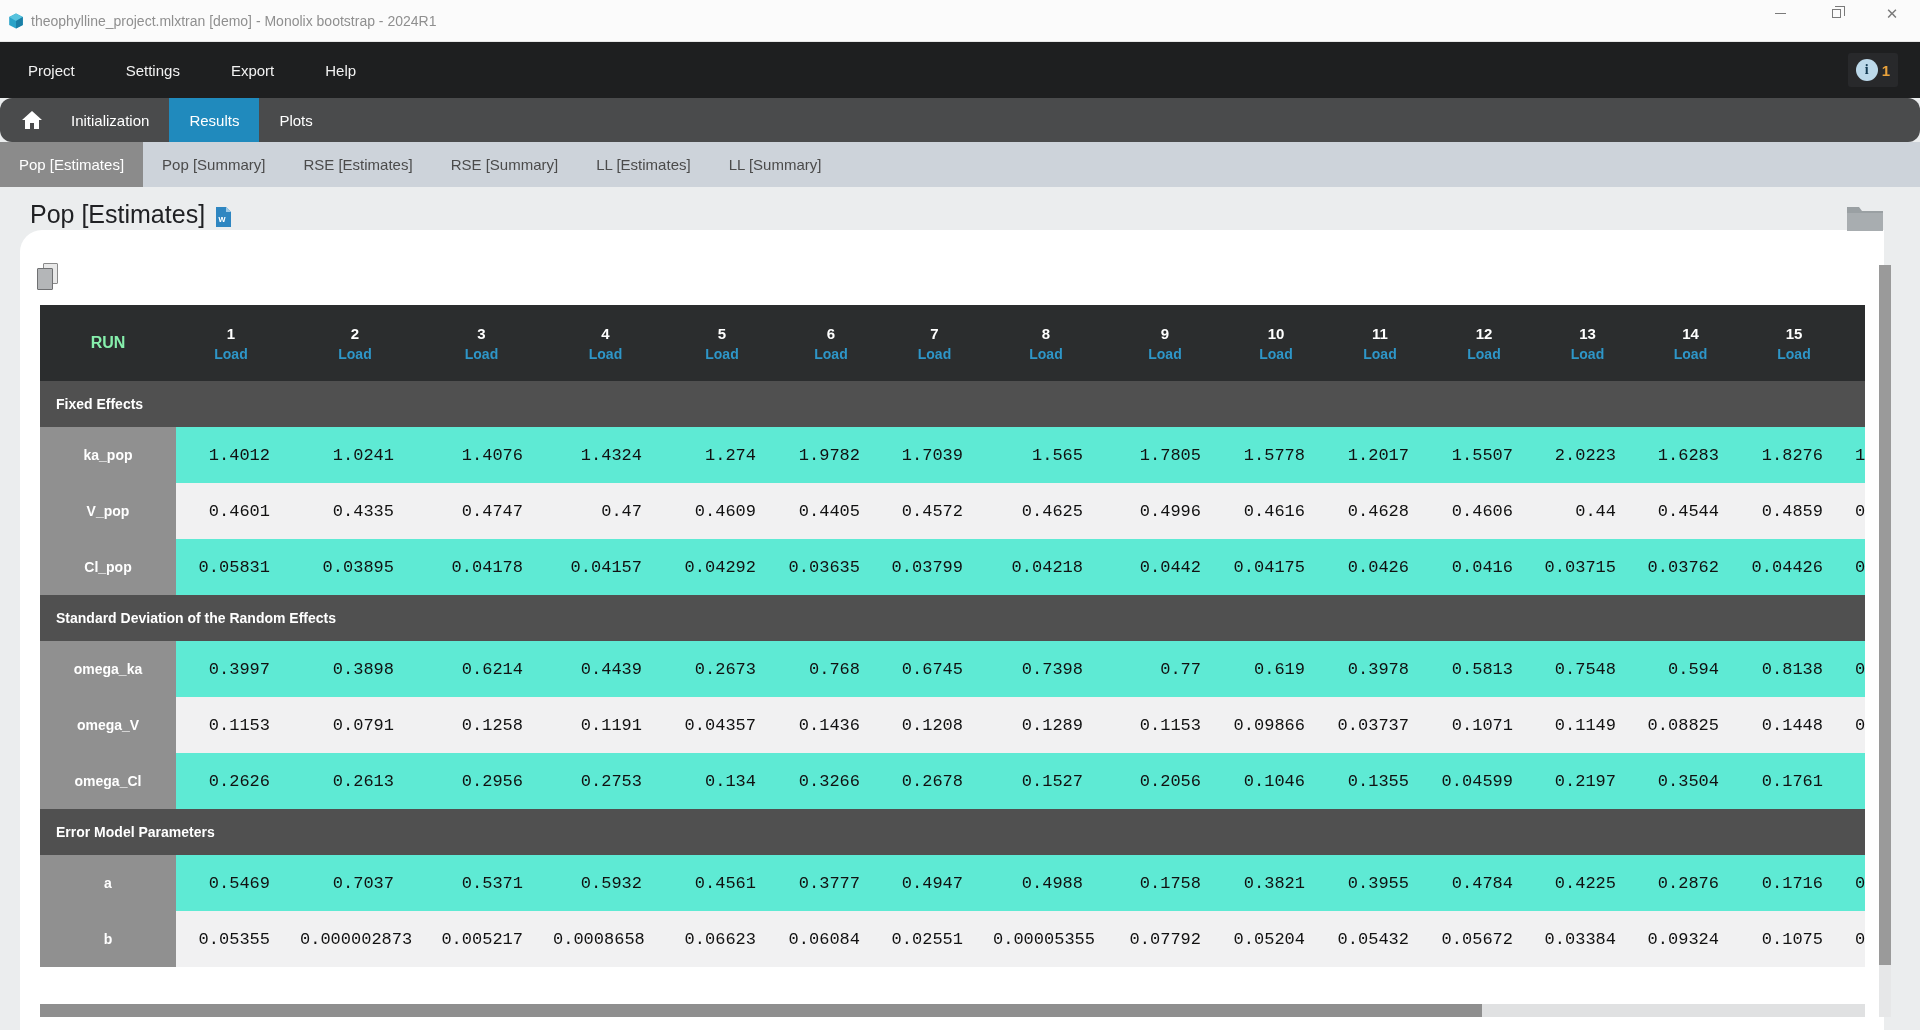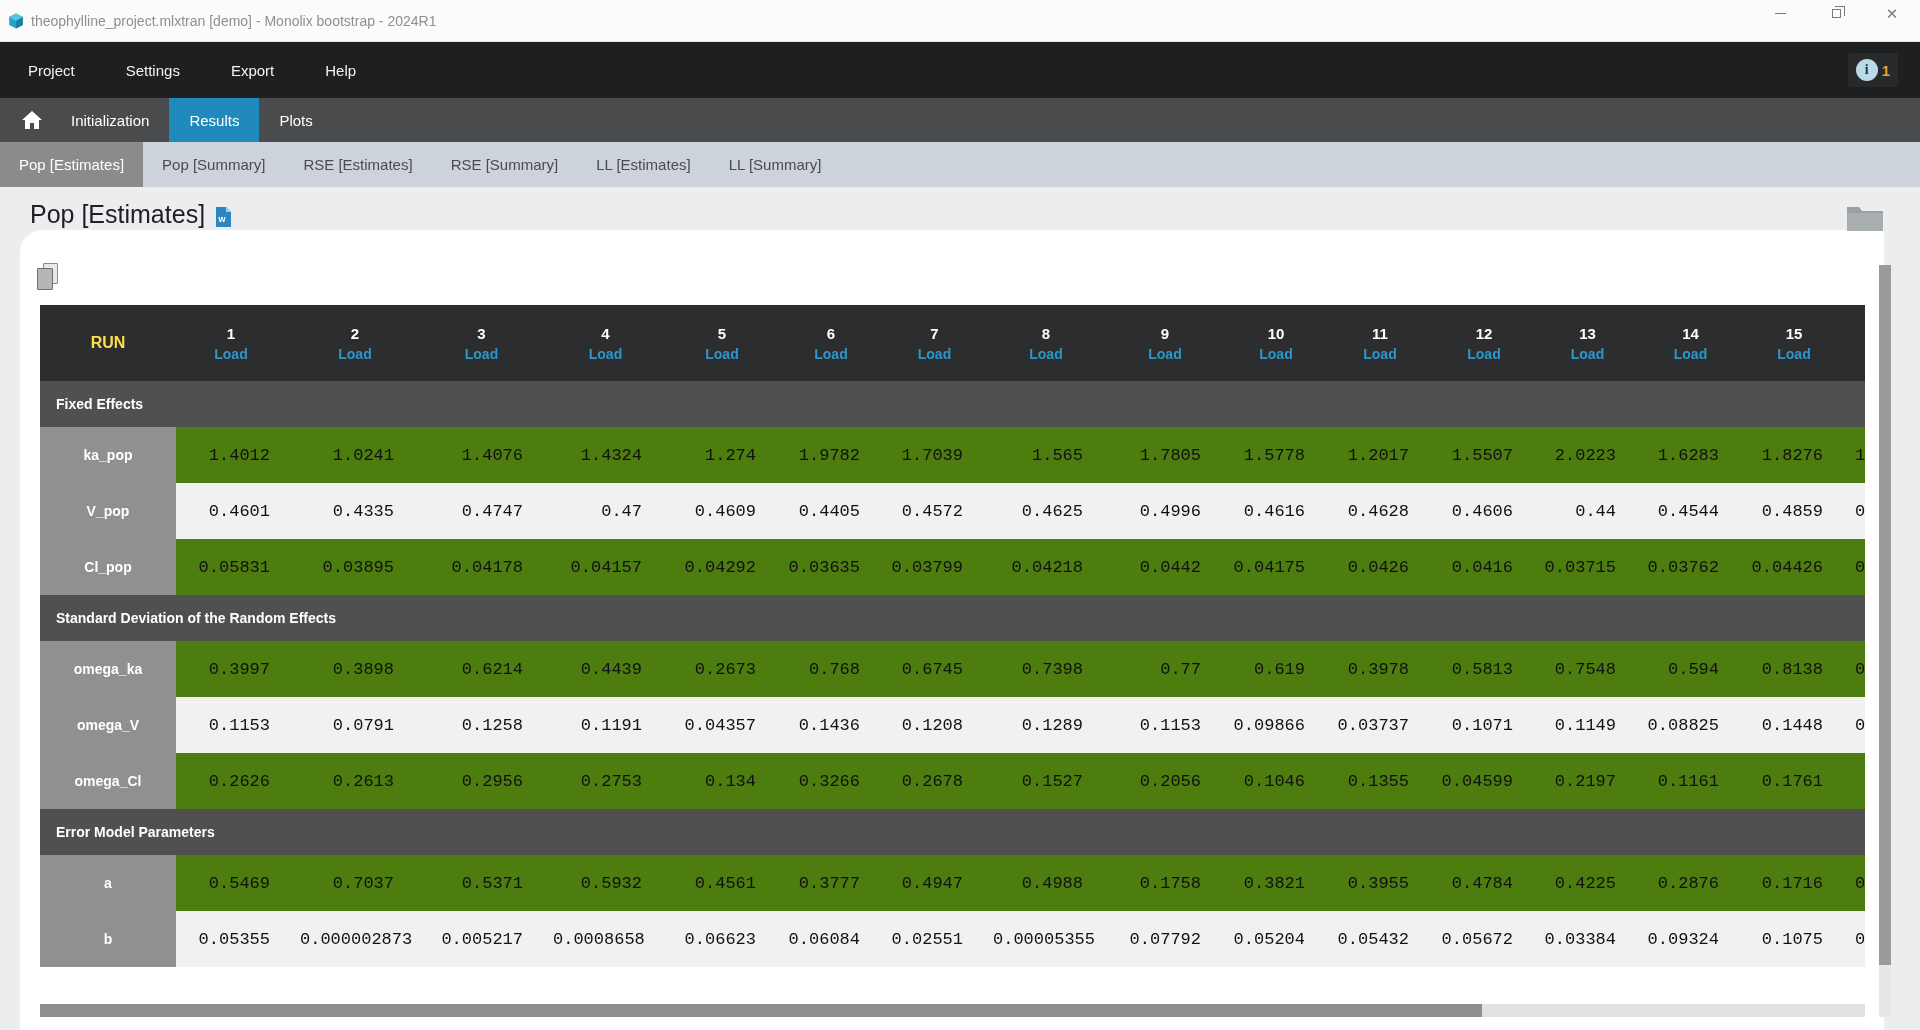--- a/index.html
+++ b/index.html
@@ -25,21 +25,21 @@
   .menu-item { color:#f2f2f2; font-size:15px; margin-right:51px; }
   .menu-item:first-child { margin-left:28px; }
   .info-badge { position:absolute; right:22px; top:11px; height:34px; padding:0 8px;
                 background:#28292b; border-radius:3px; display:flex; align-items:center; }
   .info-circle { width:22px; height:22px; border-radius:50%; background:#bcd9ea; color:#123a52;
                  font-weight:bold; font-size:14px; display:flex; align-items:center; justify-content:center;
                  font-family:"Liberation Serif", serif; }
   .info-count { color:#e9a23b; font-size:15px; font-weight:bold; margin-left:4px; }
 
   
-  .navbar { height:44px; background:#4a4b4c; display:flex; align-items:stretch; }
+  .navbar { height:44px; background:#4a4b4c; display:flex; align-items:stretch;border-radius:12px; }
   .home-tab { width:51px; display:flex; align-items:center; justify-content:flex-end; padding-right:9px; }
   .nav-tab { padding:0 20px; display:flex; align-items:center; color:#fff; font-size:15px; }
   .nav-tab.active { background:#208abd; }
 
   
   .subtabs { height:45px; background:#cdd3da; display:flex; align-items:stretch; }
   .sub-tab { padding:0 19px; display:flex; align-items:center; color:#4b4b4b; font-size:15px; }
   .sub-tab.active { background:#8b8b8b; color:#ffffff; }
 
   
@@ -53,29 +53,29 @@
   .copy-icon { position:absolute; left:37px; top:76px; width:24px; height:27px; }
   .copy-back { position:absolute; left:6px; top:0; width:15px; height:21px; background:#e8e8e8;
                border:1px solid #8a8a8a; border-radius:1px; }
   .copy-front { position:absolute; left:0; top:5px; width:16px; height:22px; background:#b4b6b8;
                 border:1px solid #6f7072; border-radius:1px; }
 
   
   .table-wrap { position:absolute; left:40px; top:118px; width:1825px; overflow:hidden; }
   table { border-collapse:collapse; table-layout:fixed; width:1873px; }
   thead th { background:#2b2d2e; height:76px; vertical-align:middle; }
-  .run-head { color:#fde047; font-size:16px; font-weight:bold; text-align:center; }
+  .run-head { color:#86efac; font-size:16px; font-weight:bold; text-align:center; }
   .col-num { color:#fff; font-size:15px; font-weight:bold; text-align:center; padding-right:14px; }
   .load-link { color:#2e96c8; font-size:14px; font-weight:bold; text-align:center;
                padding-right:14px; margin-top:4px; cursor:pointer; }
   tr.section-row td { background:#505050; color:#ffffff; font-size:14px; font-weight:bold;
                       height:46px; padding-left:16px; }
   tbody th.row-label { background:#909090; color:#ffffff; font-size:14px; font-weight:bold;
                        text-align:center; }
-  tbody tr.data-row { height:56px; background:#4d7c0f; }
+  tbody tr.data-row { height:56px; background:#5eead4; }
   tbody tr.data-row.alt { background:#f1f1f2; }
   td.value-cell { font-family:"Liberation Mono", monospace; font-size:17px; color:#111;
                   text-align:right; padding-right:30px; white-space:nowrap; }
   td.clip-cell { font-family:"Liberation Mono", monospace; font-size:17px; color:#111;
                  text-align:left; padding-left:2px; white-space:nowrap; overflow:hidden; }
 
   
   .v-scroll { position:absolute; right:29px; top:78px; width:12px; height:752px; background:#e6e7e8; }
   .v-thumb { position:absolute; left:0; top:0; width:12px; height:700px; background:#9a9a9a; }
   .h-scroll { position:absolute; left:40px; top:817px; width:1825px; height:13px; background:#e0e1e2; }
@@ -354,21 +354,21 @@
             <td class="value-cell">0.2753</td>
             <td class="value-cell">0.134</td>
             <td class="value-cell">0.3266</td>
             <td class="value-cell">0.2678</td>
             <td class="value-cell">0.1527</td>
             <td class="value-cell">0.2056</td>
             <td class="value-cell">0.1046</td>
             <td class="value-cell">0.1355</td>
             <td class="value-cell">0.04599</td>
             <td class="value-cell">0.2197</td>
-            <td class="value-cell">0.1161</td>
+            <td class="value-cell">0.3504</td>
             <td class="value-cell">0.1761</td>
             <td class="clip-cell"></td>
           </tr>
           <tr class="section-row">
             <td colspan="17">Error Model Parameters</td>
           </tr>
           <tr class="data-row">
             <th class="row-label">a</th>
             <td class="value-cell">0.5469</td>
             <td class="value-cell">0.7037</td>

